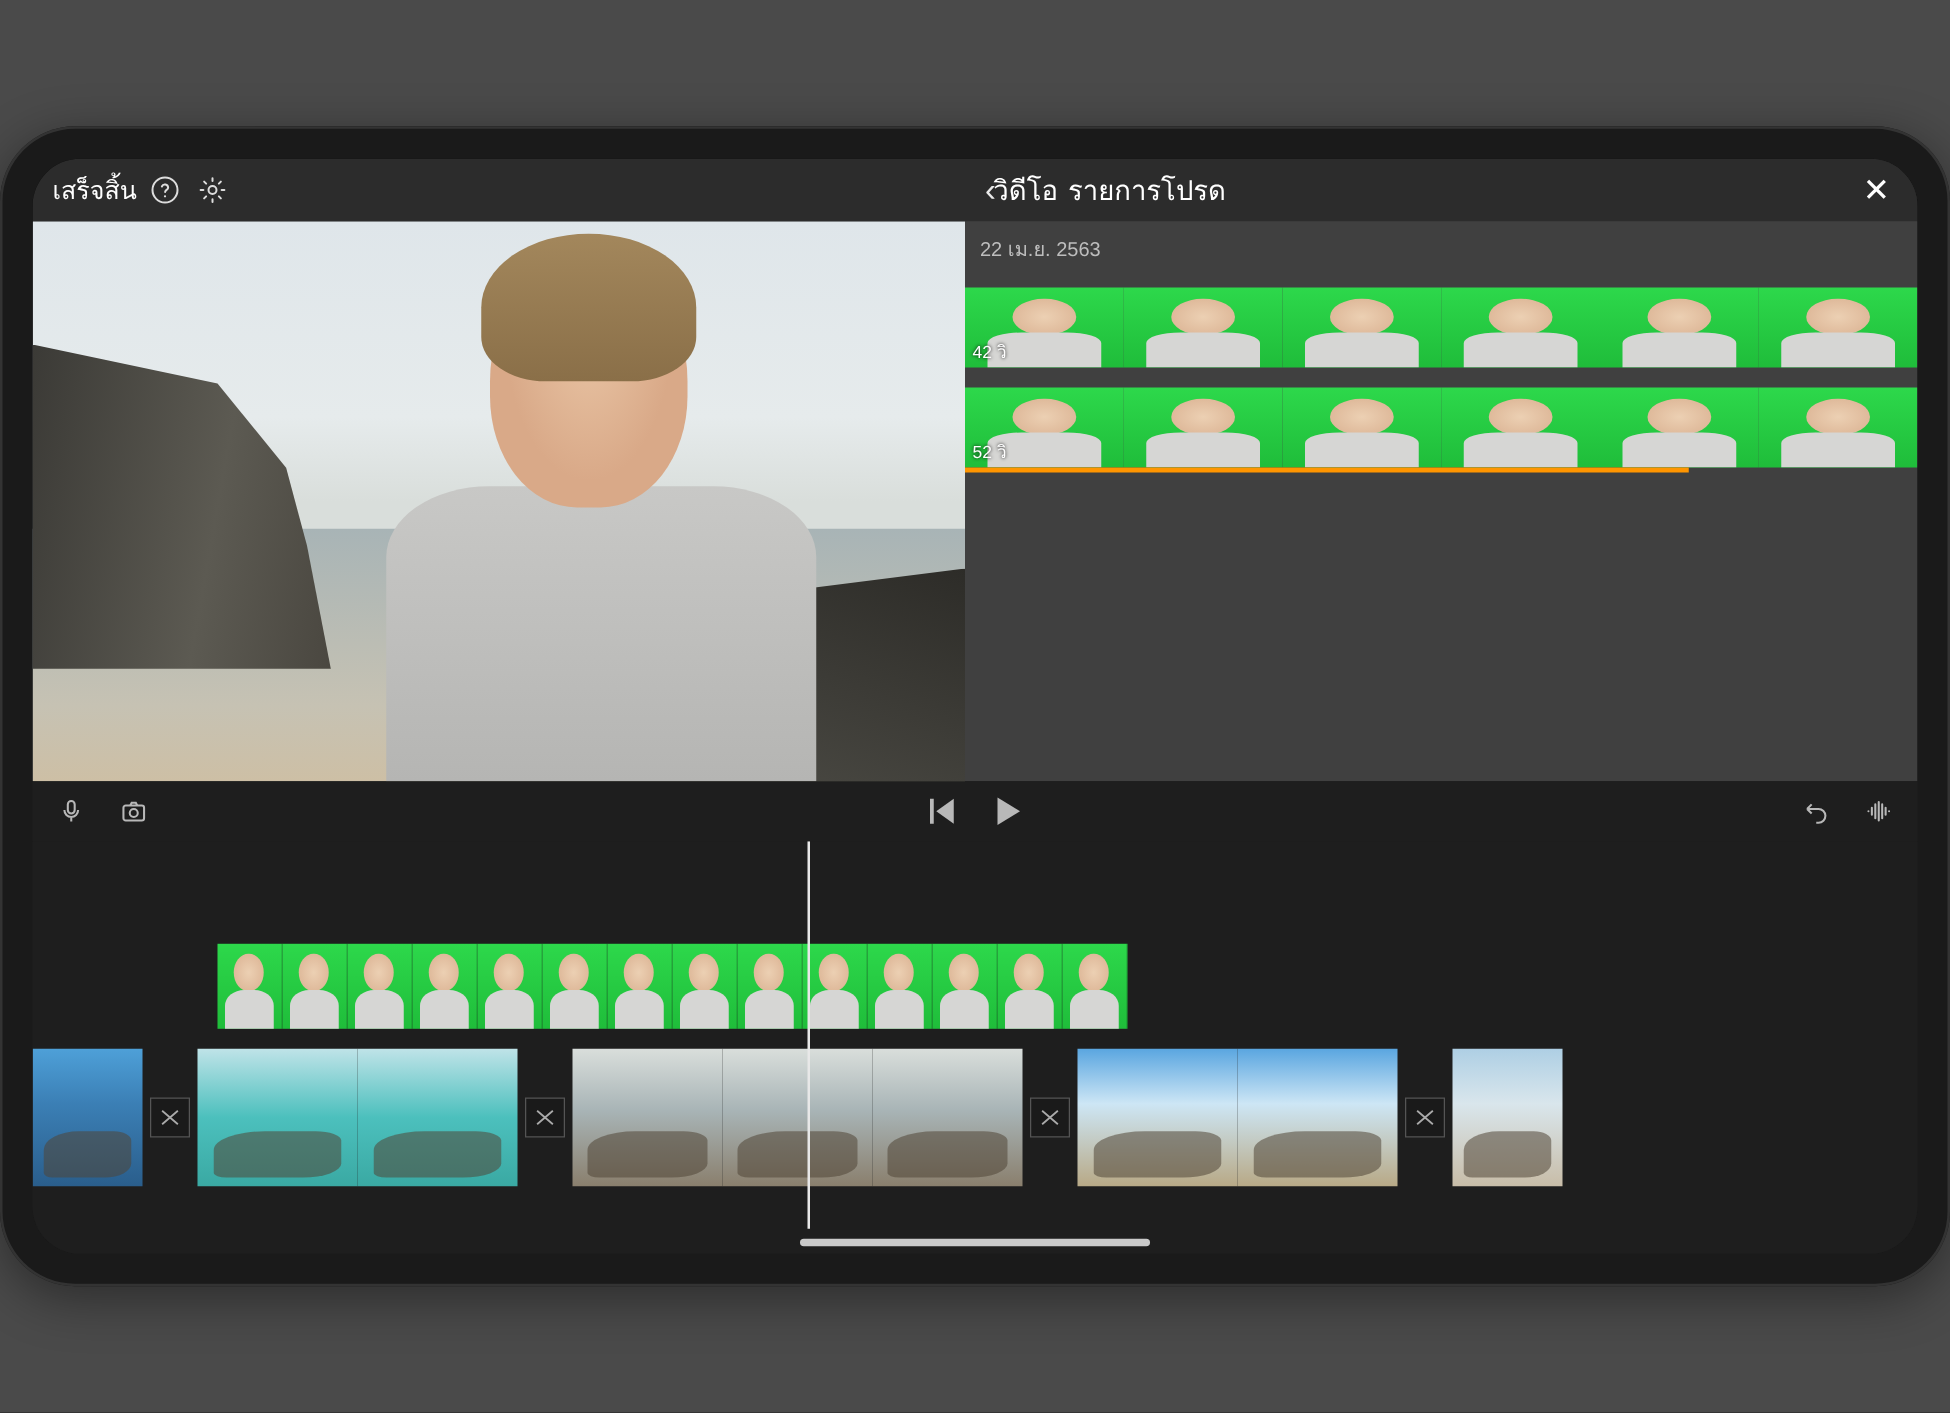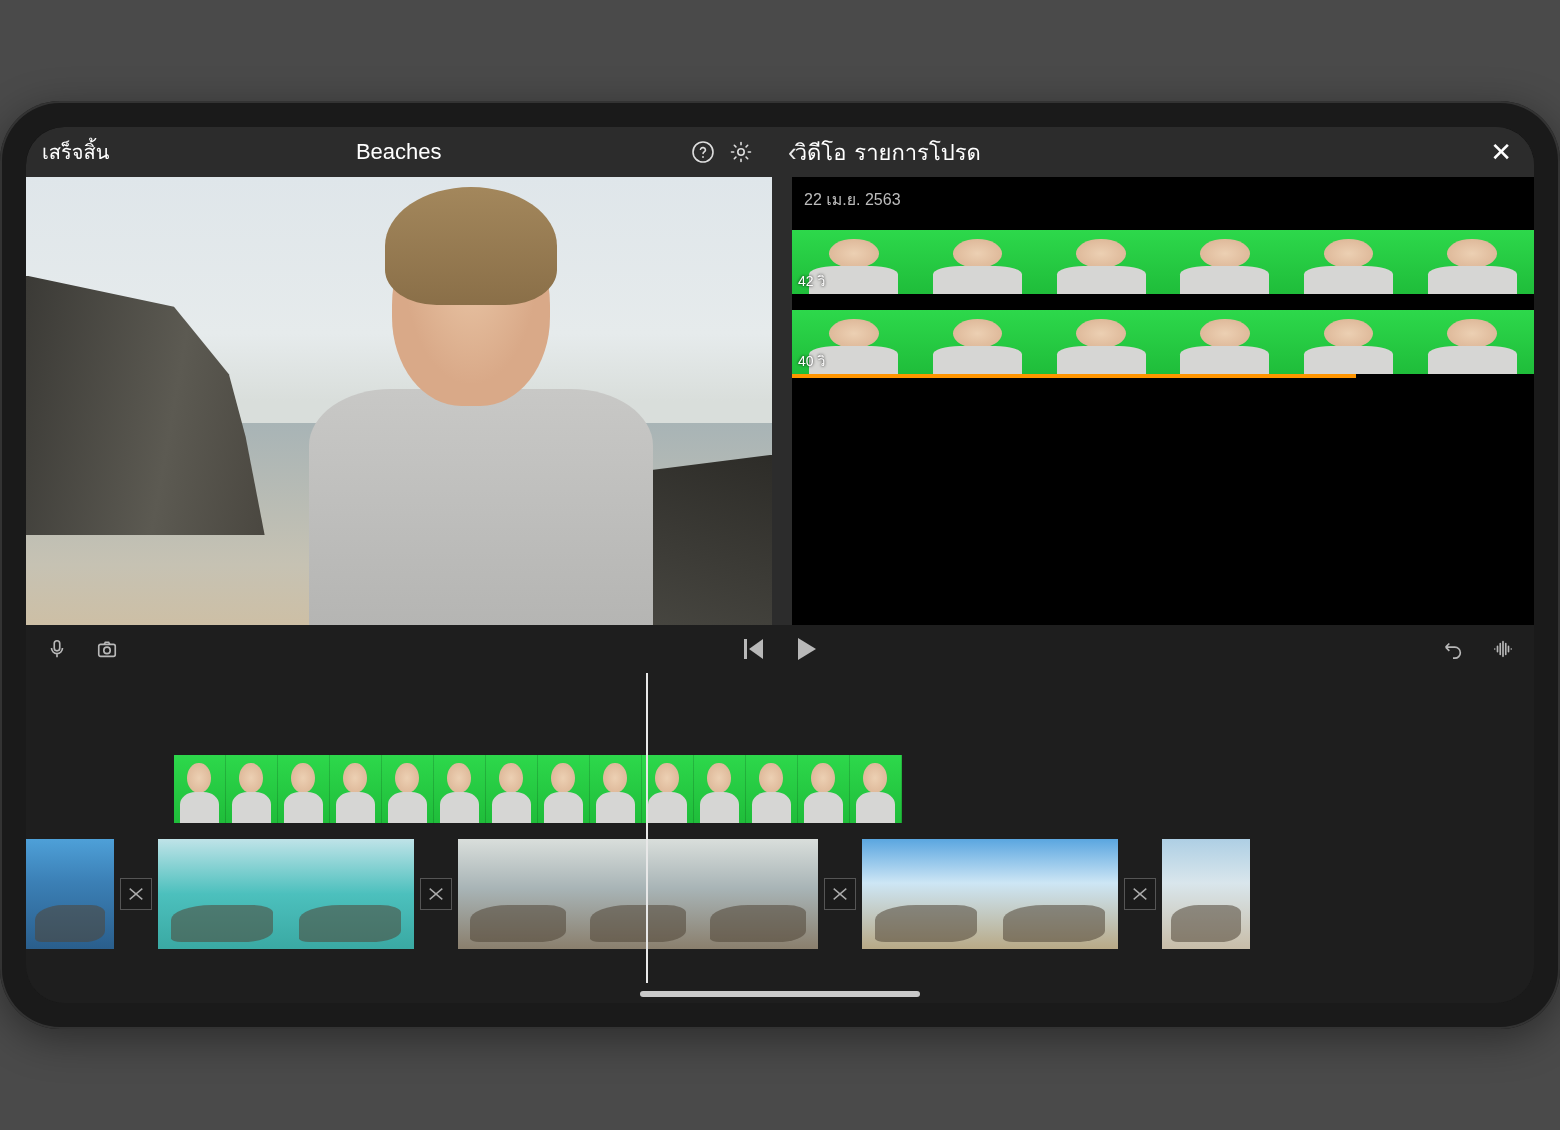--- a/index.html
+++ b/index.html
@@ -59,21 +59,21 @@
 .person { position: absolute; left: 38%; top: 6%; width: 46%; height: 94%; }
 .p-head { position: absolute; left: 24%; top: 0; width: 46%; height: 48%;
   background: radial-gradient(ellipse at 50% 30%, #e9c5a5, #d9a988 60%);
   border-radius: 50% 50% 44% 44%; }
 .p-hair { position: absolute; left: 22%; top: -4%; width: 50%; height: 28%;
   background: linear-gradient(#a3875c,#8a6f48); border-radius: 50% 50% 30% 30%; }
 .p-body { position: absolute; left: 0; bottom: 0; width: 100%; height: 56%;
   background: linear-gradient(#c8c8c6,#b5b5b3); border-radius: 24% 24% 0 0; }
 
 
-.clip-list { flex: 1; background: #000000; overflow: auto; margin-left: 20px; }
+.clip-list { flex: 1; background: #404040; overflow: auto; }
 .clip-date { color: #bdbdbd; font-size: 16px; padding: 10px 12px 6px; }
 .clip-row { display: flex; gap: 0; padding: 12px 0 4px 0; position: relative; }
 .clip-thumb { flex: 1; height: 64px; position: relative; overflow: hidden; }
 .clip-thumb.green { background: linear-gradient(#2dd84b,#1fbd3a); }
 .clip-thumb .mini-head { position: absolute; left: 30%; top: 14%; width: 40%; height: 46%;
   background: radial-gradient(#ecd0b3,#d9b090); border-radius: 50%; }
 .clip-thumb .mini-body { position: absolute; left: 14%; bottom: 0; width: 72%; height: 44%;
   background: #d6d6d4; border-radius: 30% 30% 0 0; }
 .clip-dur { position: absolute; left: 6px; bottom: 6px; color: #fff; font-size: 14px; text-shadow: 0 0 3px #000; z-index: 5; }
 .sel-bar { position: absolute; left: 0; bottom: 0; height: 4px; background: #ff9500; width: 76%; }
@@ -124,21 +124,20 @@
 <body>
 
 <div class="device">
   <div class="screen">
 
     <div class="top-area">
 
       <div class="viewer-col">
         <div class="viewer-header">
           <span class="done-btn">เสร็จสิ้น</span>
-          <span class="title">Beaches</span>
           <span class="hdr-icon">
             <svg viewBox="0 0 24 24" width="24" height="24" fill="none" stroke="#ddd" stroke-width="1.6">
                 <circle cx="12" cy="12" r="10"></circle>
                 <path d="M9.5 9.2a2.6 2.6 0 0 1 5 .9c0 1.6-2.4 2-2.4 3.4" stroke-linecap="round"></path>
                 <circle cx="12" cy="17" r=".9" fill="#ddd" stroke="none"></circle>
               </svg>
           </span>
           <span class="hdr-icon">
             <svg viewBox="0 0 24 24" width="24" height="24" fill="none" stroke="#ddd" stroke-width="1.6">
                 <circle cx="12" cy="12" r="3.2"></circle>
@@ -194,21 +193,21 @@
                 <div class="mini-head"></div>
                 <div class="mini-body"></div>
               </div>
             <div class="clip-thumb green">
                 <div class="mini-head"></div>
                 <div class="mini-body"></div>
               </div>
           </div>
 
           <div class="clip-row">
-            <span class="clip-dur">40 วิ</span>
+            <span class="clip-dur">52 วิ</span>
             <div class="clip-thumb green">
                 <div class="mini-head"></div>
                 <div class="mini-body"></div>
               </div>
             <div class="clip-thumb green">
                 <div class="mini-head"></div>
                 <div class="mini-body"></div>
               </div>
             <div class="clip-thumb green">
                 <div class="mini-head"></div>

